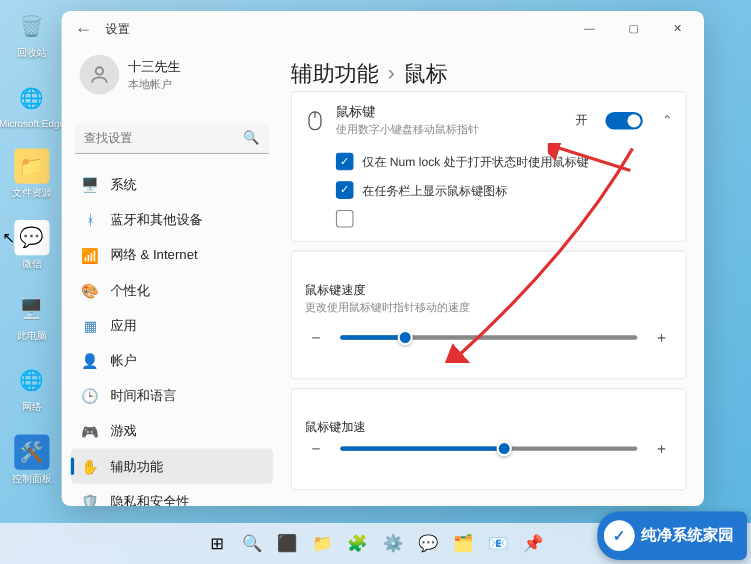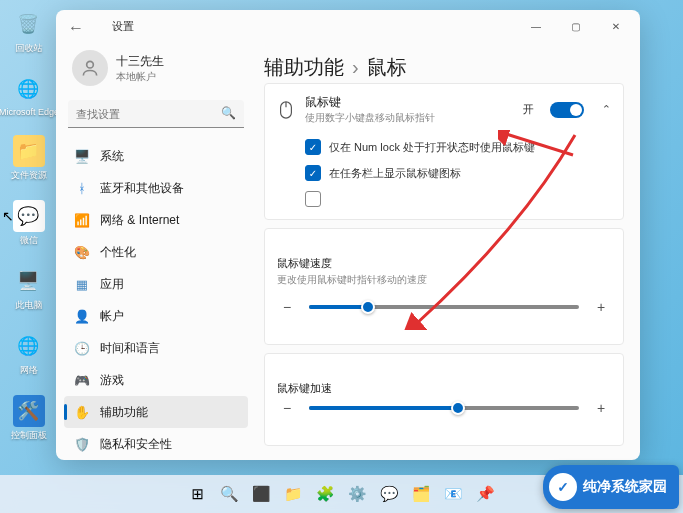--- a/index.html
+++ b/index.html
@@ -4,30 +4,30 @@
 <style>
 *{box-sizing:border-box;margin:0;padding:0;font-family:"Microsoft YaHei","Segoe UI",sans-serif}
 body{width:683px;height:513px;background:linear-gradient(135deg,#a8d8f0 0%,#7ec5e8 50%,#5bb5e0 100%);position:relative;overflow:hidden}
 .desktop-icons{position:absolute;left:8px;top:8px;display:flex;flex-direction:column;gap:18px}
 .desktop-icon{width:42px;display:flex;flex-direction:column;align-items:center;gap:2px;cursor:pointer}
 .desktop-icon .ico{width:32px;height:32px;border-radius:4px;display:flex;align-items:center;justify-content:center;font-size:18px}
 .desktop-icon .lbl{font-size:9px;color:#fff;text-shadow:0 1px 2px rgba(0,0,0,.5);text-align:center;white-space:nowrap}
 .settings-window{position:absolute;left:56px;top:10px;width:584px;height:450px;background:#fbfbfb;border-radius:8px;box-shadow:0 8px 32px rgba(0,0,0,.2);display:flex;flex-direction:column;overflow:hidden}
 .titlebar{height:32px;display:flex;align-items:center;padding:0 4px}
 .titlebar .back{width:32px;height:32px;display:flex;align-items:center;justify-content:center;color:#666;cursor:pointer}
-.titlebar .title{font-size:11px;color:#333;margin-left:20px}
+.titlebar .title{font-size:11px;color:#333;margin-left:4px}
 .titlebar .spacer{flex:1}
 .titlebar .winbtn{width:40px;height:32px;display:flex;align-items:center;justify-content:center;color:#555;cursor:pointer;font-size:10px}
 .window-body{flex:1;display:flex;overflow:hidden}
 .sidebar{width:200px;padding:4px 8px 8px 8px;display:flex;flex-direction:column;gap:4px;overflow:auto}
 .user-block{display:flex;align-items:center;gap:8px;padding:4px 8px 10px 8px}
 .avatar{width:36px;height:36px;border-radius:50%;background:#e0e0e0;display:flex;align-items:center;justify-content:center;color:#888}
 .user-name{font-size:12px;font-weight:400;color:#222}
 .user-sub{font-size:10px;color:#777}
-.search-wrap{position:relative;margin:0 4px 8px 4px}
+.search-wrap{position:relative;margin:12px 4px 8px 4px}
 .search-input{width:100%;height:28px;border:none;border-bottom:1px solid #888;background:#f5f5f5;border-radius:4px 4px 0 0;padding:0 28px 0 8px;font-size:11px;color:#333;outline:none}
 .search-ico{position:absolute;right:8px;top:6px;color:#666;font-size:12px}
 .nav-item{display:flex;align-items:center;gap:10px;height:32px;padding:0 10px;border-radius:4px;cursor:pointer;font-size:12px;color:#222}
 .nav-item.active{background:#eaeaea;position:relative}
 .nav-item.active::before{content:"";position:absolute;left:0;top:8px;bottom:8px;width:3px;background:#0067c0;border-radius:2px}
 .nav-ico{width:16px;height:16px;display:flex;align-items:center;justify-content:center;font-size:13px}
 .content{flex:1;padding:8px 16px 8px 8px;overflow:auto}
 .breadcrumb{font-size:20px;color:#222;margin:4px 0 2px 0;display:flex;align-items:center;gap:8px}
 .bc-sep{color:#888}
 .subtitle{font-size:11px;color:#555;margin-bottom:14px}

